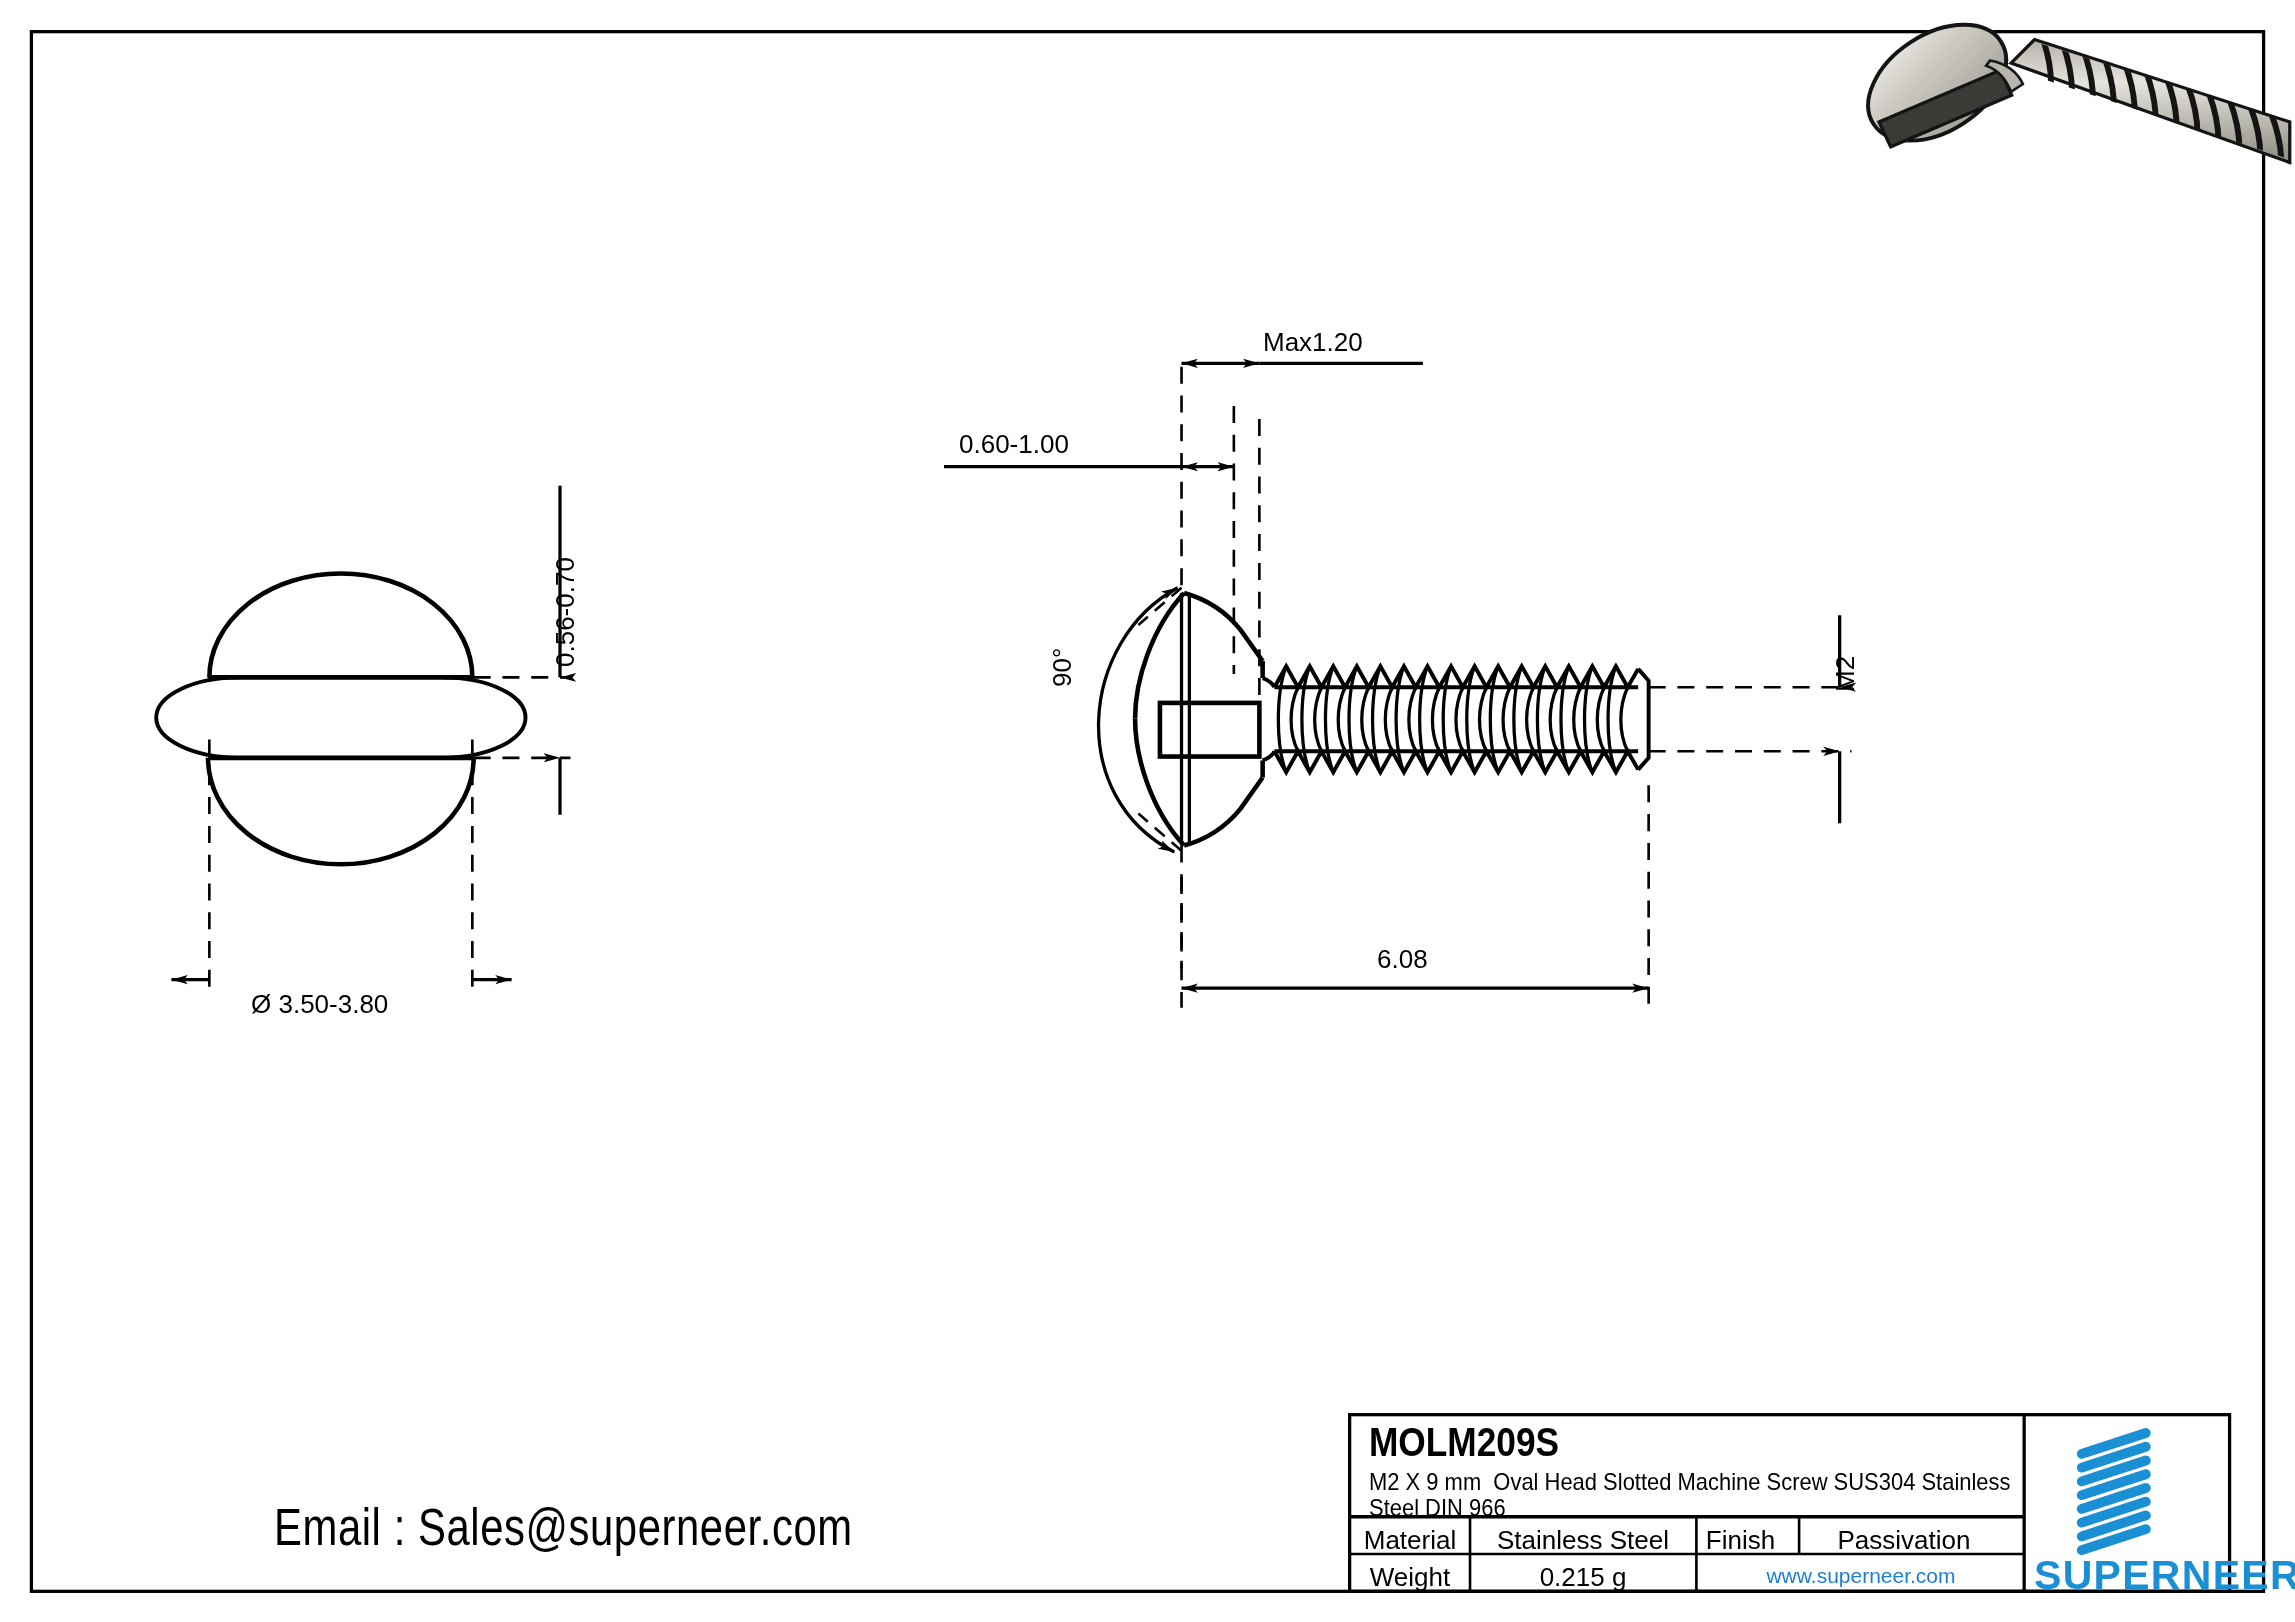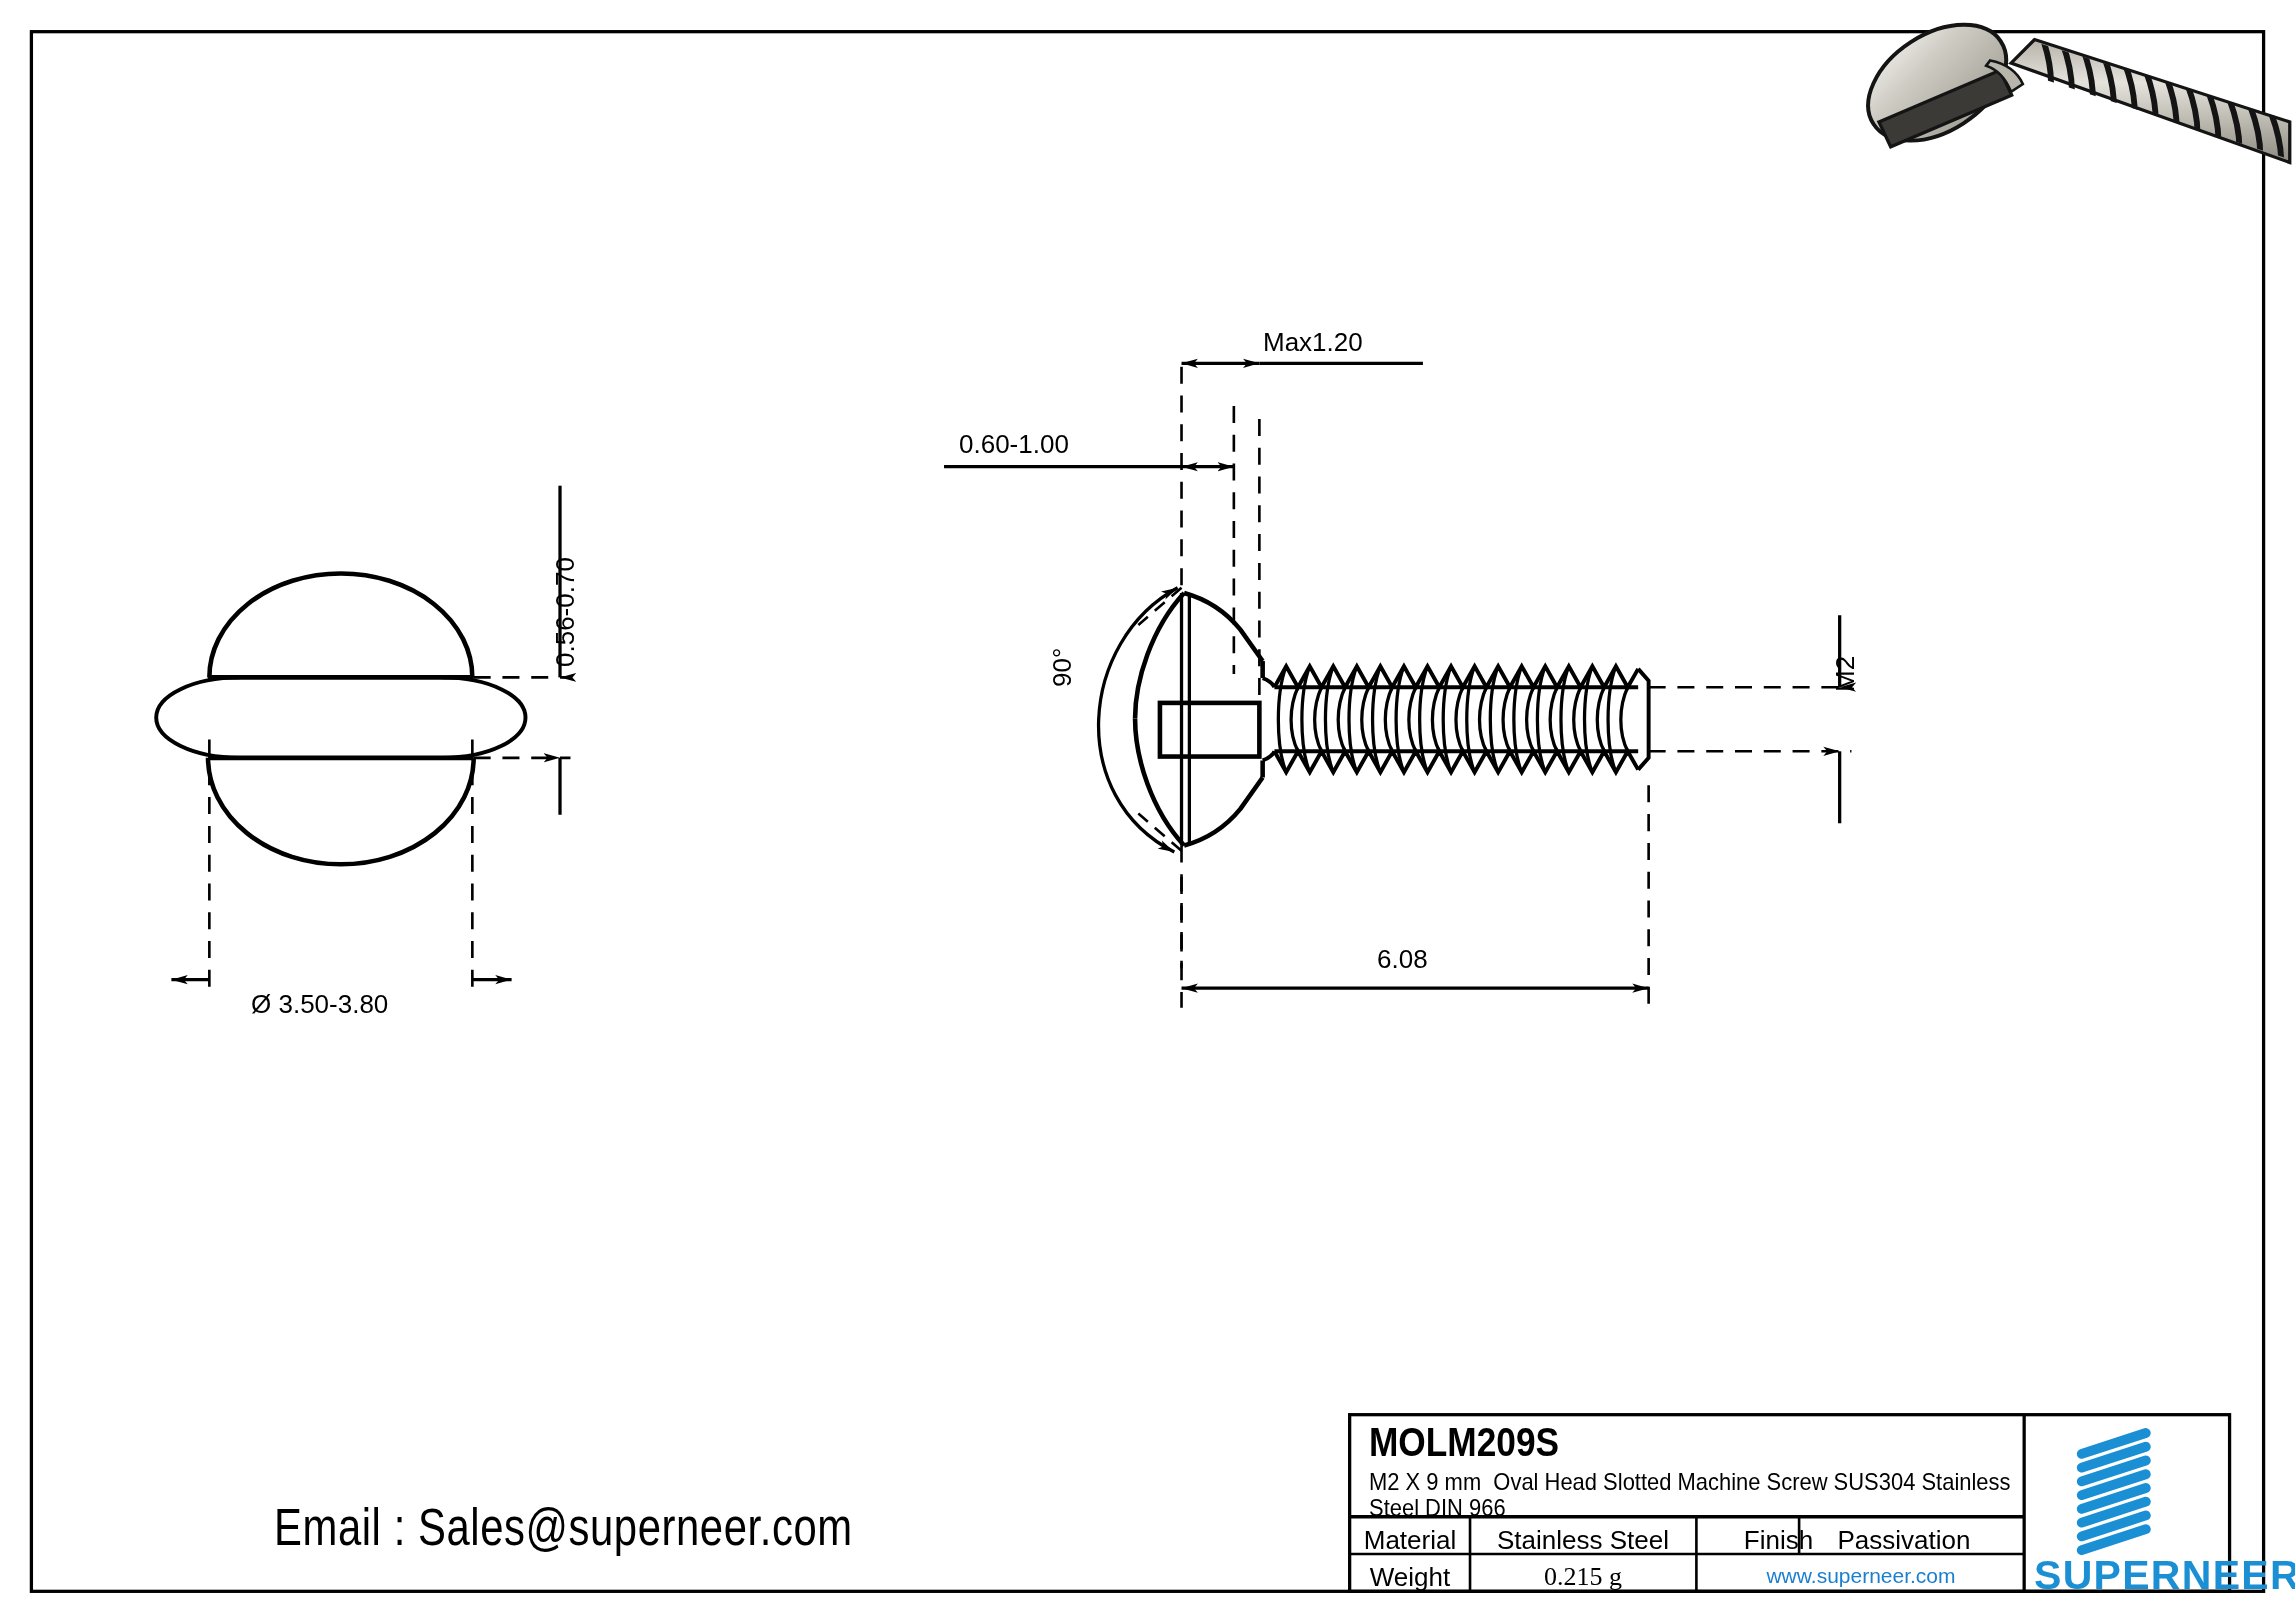--- a/index.html
+++ b/index.html
@@ -308,25 +308,25 @@
   </svg>
 
   <div class="txt partno" style="left:1369px; top:1419px;">MOLM209S</div>
 
   <div class="txt descline" style="left:1369px; top:1469px;">M2 X 9 mm  Oval Head Slotted Machine Screw SUS304 Stainless</div>
 
   <div class="txt descline" style="left:1369px; top:1495px;">Steel DIN 966</div>
 
   <div class="txt tbcell" style="left:1350px; top:1525px; width:120px;">Material</div>
   <div class="txt tbcell" style="left:1470px; top:1525px; width:226px;">Stainless Steel</div>
-  <div class="txt tbcell" style="left:1697px; top:1525px; width:87px;padding-left:38px;">Finish</div>
+  <div class="txt tbcell" style="left:1697px; top:1525px; width:87px;">Finish</div>
   <div class="txt tbcell" style="left:1799px; top:1525px; width:210px;">Passivation</div>
 
   <div class="txt tbcell" style="left:1350px; top:1562px; width:120px;">Weight</div>
-  <div class="txt tbcell" style="left:1470px; top:1562px; width:226px;font-family:Liberation Serif, serif;">0.215 g</div>
+  <div class="txt tbcell" style="left:1470px; top:1562px; width:226px;">0.215 g</div>
   <div class="txt tblink" style="left:1697px; top:1564px; width:328px;">www.superneer.com</div>
 
   <svg class="layer" viewBox="0 0 3508 2480">
     <g stroke="#1b8fd4" stroke-width="15" stroke-linecap="round">
       <line x1="3182" y1="2222" x2="3280" y2="2190"></line>
       <line x1="3182" y1="2243" x2="3280" y2="2211"></line>
       <line x1="3182" y1="2264" x2="3280" y2="2232"></line>
       <line x1="3182" y1="2285" x2="3280" y2="2253"></line>
       <line x1="3182" y1="2306" x2="3280" y2="2274"></line>
       <line x1="3182" y1="2327" x2="3280" y2="2295"></line>

